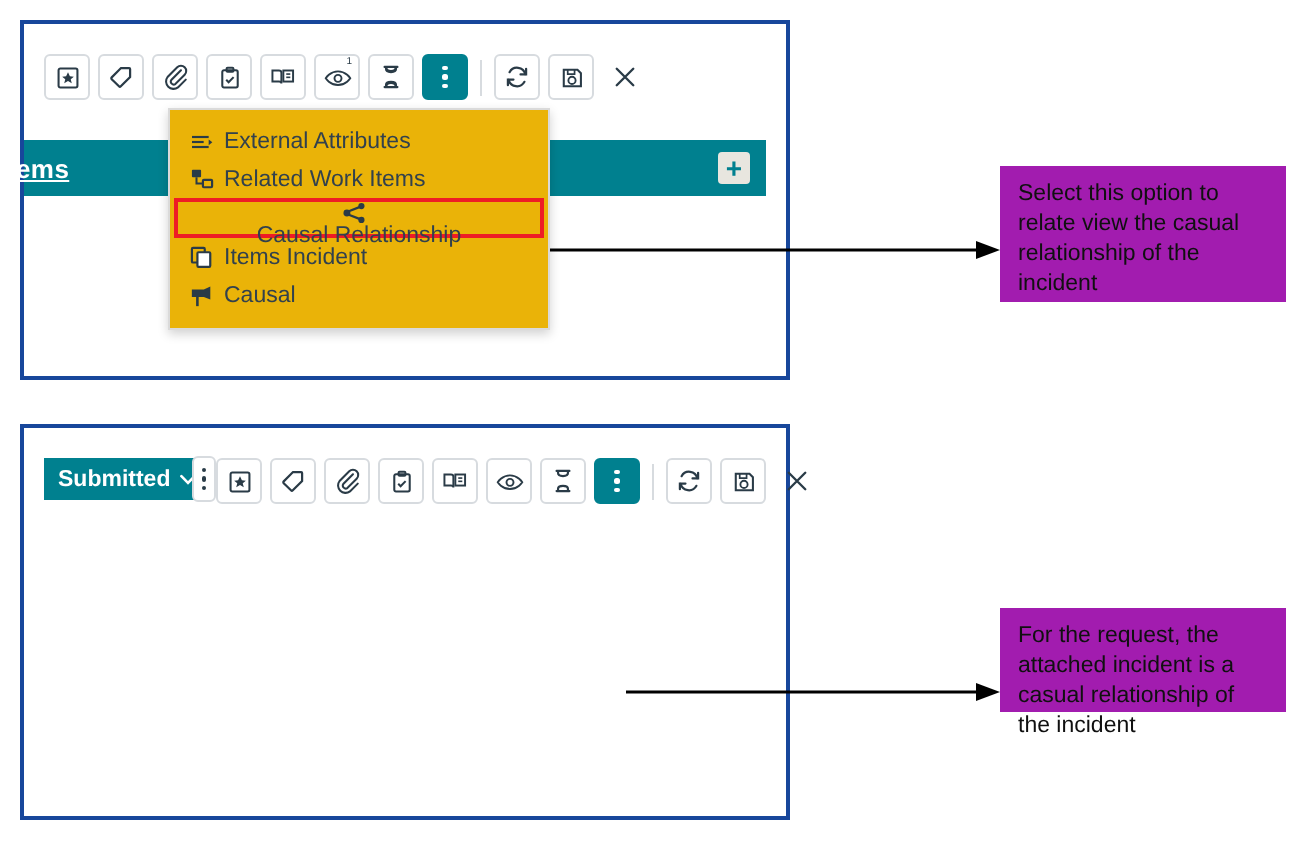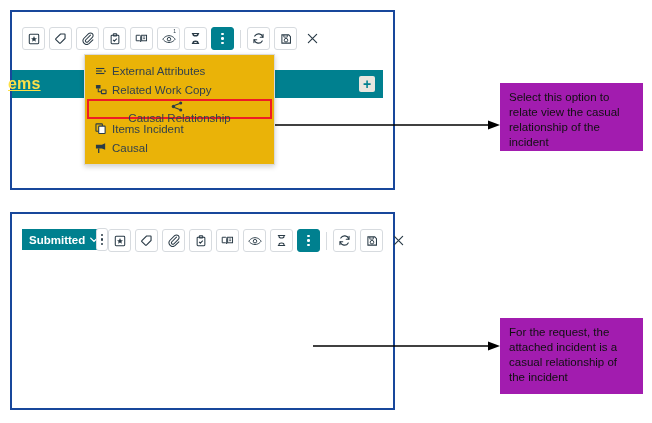--- a/index.html
+++ b/index.html
@@ -101,22 +101,22 @@
     left: 12px; top: 70px;
     width: 371px; height: 28px;
     background: #00808f;
     display: flex;
     align-items: center;
     justify-content: space-between;
     box-sizing: border-box;
     padding: 0 8px 0 0;
   }
   #section-bar .sb-title {
-    color: #fde047;
-    font-size: 16px;
+    color: #ffffff;
+    font-size: 13px;
     font-weight: 600;
     margin-left: -4px;
     letter-spacing: .2px;
     text-decoration: underline;
   }
   .plus-btn {
     width: 16px; height: 16px;
     background: #e8e6df;
     border-radius: 2px;
     display: flex;
@@ -202,21 +202,21 @@
   .callout {
     position: absolute;
     background: #a21caf;
     color: #101010;
     font-size: 11.5px;
     line-height: 15px;
     padding: 7px 8px 7px 9px;
     box-sizing: border-box;
   }
   #callout-1 { left: 500px; top: 83px; width: 143px; height: 68px; }
-  #callout-2 { left: 500px; top: 318px; width: 143px; height: 76px; }
+  #callout-2 { left: 500px; top: 304px; width: 143px; height: 52px; }
 
   
   .pointer-arrow {
     position: absolute;
     height: 12px;
   }
   #arrow-1 { left: 232px; top: 119px; width: 270px; }
   #arrow-2 { left: 313px; top: 340px; width: 189px; }
 </style>
 </head>
@@ -319,21 +319,21 @@
       <span>External Attributes</span>
     </div>
     <div class="menu-item">
       <span class="mi-icon">
         <svg width="12" height="11" viewBox="0 0 13 12">
             <rect x="1" y="1" width="5" height="4" rx=".5" fill="currentColor"></rect>
             <rect x="7" y="6.5" width="5" height="4" rx=".5" fill="none" stroke="currentColor" stroke-width="1.2"></rect>
             <path d="M3.5 5v3.5h3.2" fill="none" stroke="currentColor" stroke-width="1.1"></path>
           </svg>
       </span>
-      <span>Related Work Copy</span>
+      <span>Related Work Items</span>
     </div>
     <div class="menu-item highlight">
       <span class="mi-icon">
         <svg width="13" height="11" viewBox="0 0 14 12">
             <circle cx="10.5" cy="2.2" r="1.7" fill="currentColor"></circle>
             <circle cx="10.5" cy="9.8" r="1.7" fill="currentColor"></circle>
             <circle cx="2.6" cy="6" r="1.9" fill="currentColor"></circle>
             <line x1="3.6" y1="5" x2="9.4" y2="2.8" stroke="currentColor" stroke-width="1.2"></line>
             <line x1="3.6" y1="7" x2="9.4" y2="9.2" stroke="currentColor" stroke-width="1.2"></line>
           </svg>

